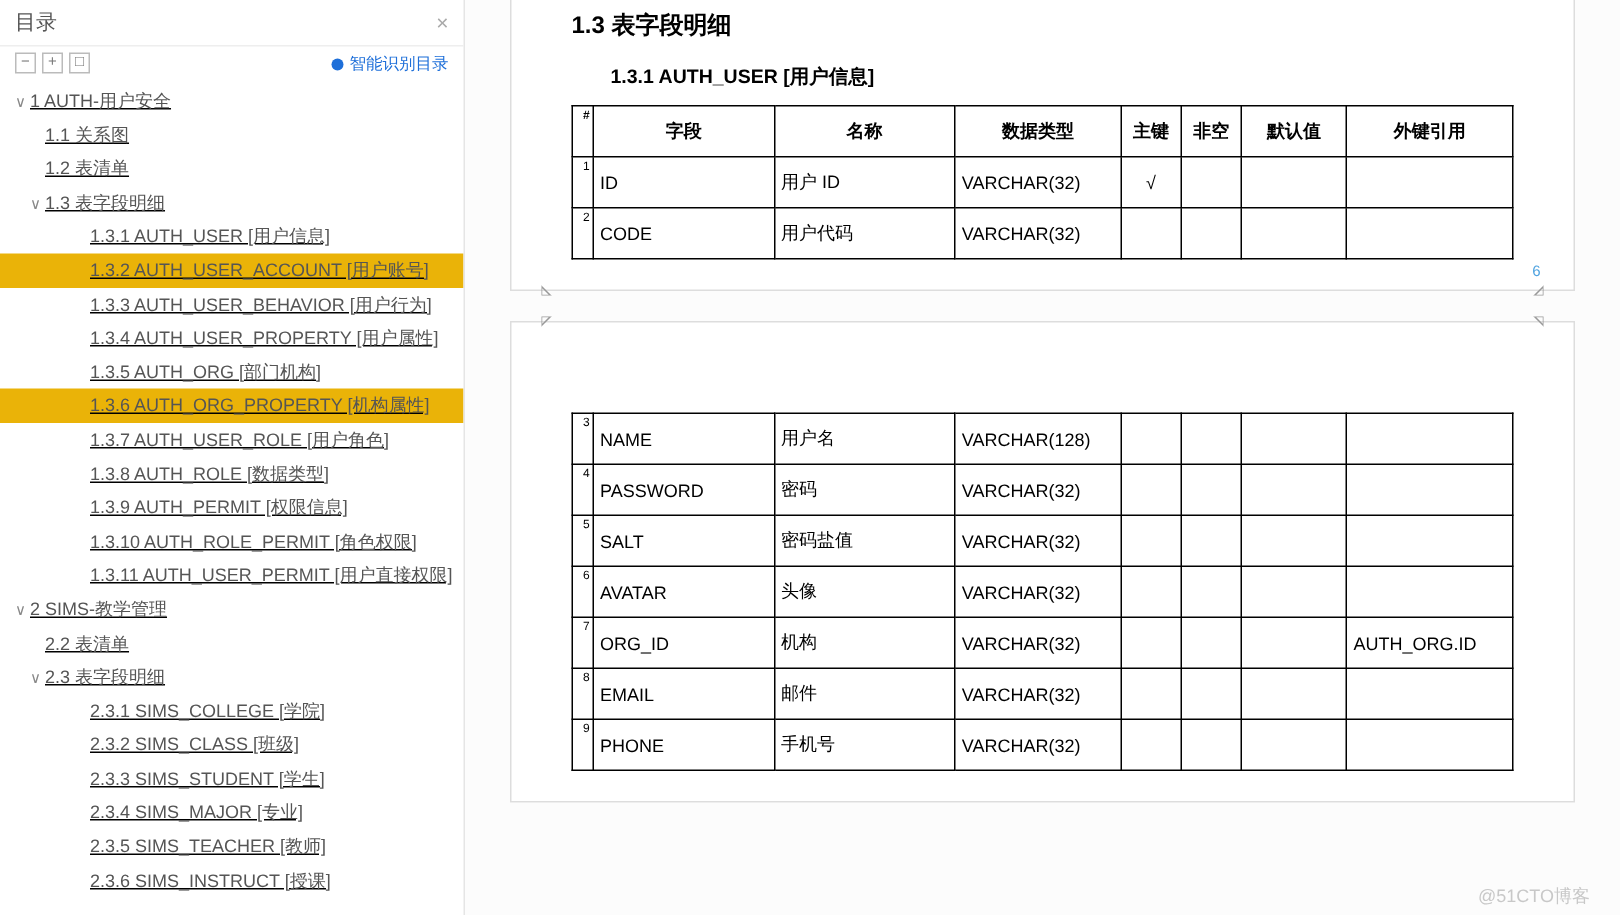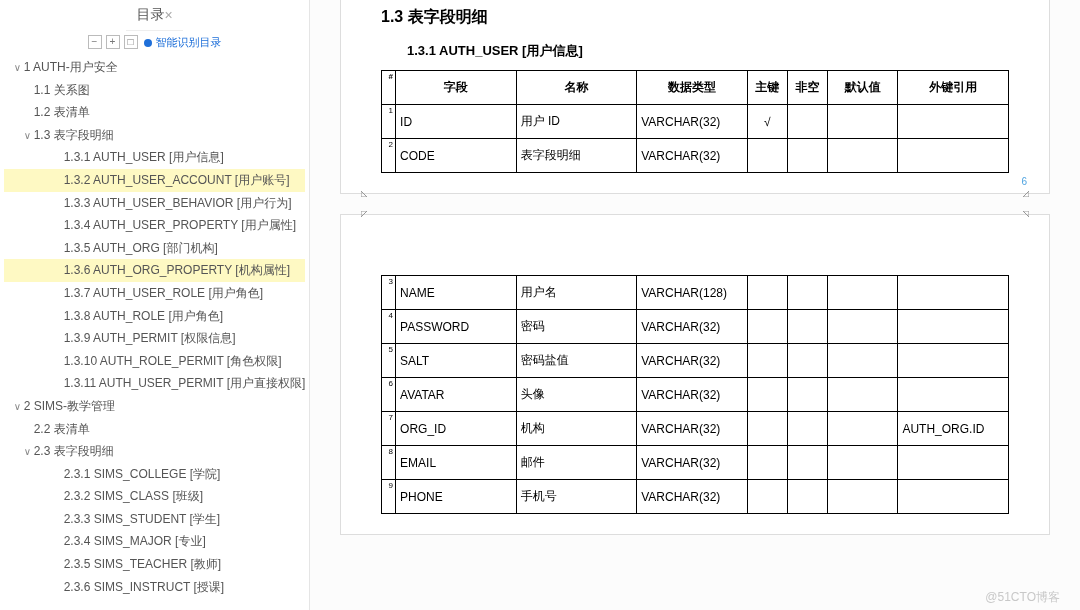--- a/index.html
+++ b/index.html
@@ -1,28 +1,28 @@
 <!DOCTYPE html>
 <html><head>
 <meta charset="utf-8">
 <style>
   * { box-sizing: border-box; margin: 0; padding: 0; }
   body { font-family: "Microsoft YaHei", "SimSun", Arial, sans-serif; background: #fff; width: 1080px; height: 610px; display: flex; overflow: hidden; }
-  .sidebar { width: 310px; height: 100%; border-right: 1px solid #e5e5e5; display: flex; flex-direction: column; align-items: center; }
+  .sidebar { width: 310px; height: 100%; border-right: 1px solid #e5e5e5; display: flex; flex-direction: column; }
   .sb-header { display: flex; justify-content: space-between; align-items: center; padding: 6px 10px; border-bottom: 1px solid #eee; }
   .sb-title { font-size: 14px; color: #555; }
   .sb-close { color: #aaa; font-size: 14px; cursor: pointer; }
   .sb-tools { padding: 4px 10px; display: flex; gap: 6px; align-items: flex-start; justify-content: space-between; }
   .tool-left { display: flex; gap: 4px; }
   .tool { width: 14px; height: 14px; border: 1px solid #bbb; font-size: 10px; text-align: center; line-height: 12px; color: #777; }
   .smart { font-size: 11px; color: #1e6fd9; display: flex; align-items: center; gap: 4px; }
   .smart::before { content: ""; width: 8px; height: 8px; background: #1e6fd9; border-radius: 50%; display: inline-block; }
-  .tree { flex: 1; overflow-y: auto; overflow-x: hidden; padding: 2px 0; }
+  .tree { flex: 1; overflow-y: auto; overflow-x: hidden; padding: 2px 0; text-decoration: underline; }
   .tree-item { font-size: 12px; color: #555; padding: 2px 0 2px 14px; line-height: 1.55; white-space: nowrap; cursor: pointer; }
-  .tree-item.selected { background: #fef9c3; }
+  .tree-item.selected { background: #eab308; }
   .caret { display: inline-block; width: 10px; font-size: 10px; color: #888; }
   .lvl0 { padding-left: 10px; }
   .lvl1 { padding-left: 20px; }
   .lvl2 { padding-left: 50px; }
   .content { flex: 1; background: #fcfcfc; height: 100%; overflow: hidden; position: relative; }
   .pages { padding: 0 30px; display: flex; flex-direction: column; gap: 20px; }
   .page { background: #fff; border: 1px solid #ddd; padding: 10px 40px 20px 40px; position: relative; }
   .h13 { font-size: 16px; font-weight: bold; margin: 6px 0 14px 0; }
   .h131 { font-size: 13px; font-weight: bold; margin: 0 0 10px 26px; }
   .tbl { border-collapse: collapse; width: 100%; table-layout: fixed; }
@@ -63,21 +63,21 @@
       <div class="tree-item lvl1"><span class="caret"></span><span>1.1 关系图</span></div>
       <div class="tree-item lvl1"><span class="caret"></span><span>1.2 表清单</span></div>
       <div class="tree-item lvl1"><span class="caret">∨</span><span>1.3 表字段明细</span></div>
       <div class="tree-item lvl2"><span class="caret"></span><span>1.3.1 AUTH_USER [用户信息]</span></div>
       <div class="tree-item lvl2 selected"><span class="caret"></span><span>1.3.2 AUTH_USER_ACCOUNT [用户账号]</span></div>
       <div class="tree-item lvl2"><span class="caret"></span><span>1.3.3 AUTH_USER_BEHAVIOR [用户行为]</span></div>
       <div class="tree-item lvl2"><span class="caret"></span><span>1.3.4 AUTH_USER_PROPERTY [用户属性]</span></div>
       <div class="tree-item lvl2"><span class="caret"></span><span>1.3.5 AUTH_ORG [部门机构]</span></div>
       <div class="tree-item lvl2 selected"><span class="caret"></span><span>1.3.6 AUTH_ORG_PROPERTY [机构属性]</span></div>
       <div class="tree-item lvl2"><span class="caret"></span><span>1.3.7 AUTH_USER_ROLE [用户角色]</span></div>
-      <div class="tree-item lvl2"><span class="caret"></span><span>1.3.8 AUTH_ROLE [用户角色]</span></div>
+      <div class="tree-item lvl2"><span class="caret"></span><span>1.3.8 AUTH_ROLE [数据类型]</span></div>
       <div class="tree-item lvl2"><span class="caret"></span><span>1.3.9 AUTH_PERMIT [权限信息]</span></div>
       <div class="tree-item lvl2"><span class="caret"></span><span>1.3.10 AUTH_ROLE_PERMIT [角色权限]</span></div>
       <div class="tree-item lvl2"><span class="caret"></span><span>1.3.11 AUTH_USER_PERMIT [用户直接权限]</span></div>
       <div class="tree-item lvl0"><span class="caret">∨</span><span>2 SIMS-教学管理</span></div>
       <div class="tree-item lvl1"><span class="caret"></span><span>2.2 表清单</span></div>
       <div class="tree-item lvl1"><span class="caret">∨</span><span>2.3 表字段明细</span></div>
       <div class="tree-item lvl2"><span class="caret"></span><span>2.3.1 SIMS_COLLEGE [学院]</span></div>
       <div class="tree-item lvl2"><span class="caret"></span><span>2.3.2 SIMS_CLASS [班级]</span></div>
       <div class="tree-item lvl2"><span class="caret"></span><span>2.3.3 SIMS_STUDENT [学生]</span></div>
       <div class="tree-item lvl2"><span class="caret"></span><span>2.3.4 SIMS_MAJOR [专业]</span></div>
@@ -112,21 +112,21 @@
               <td>用户 ID</td>
               <td>VARCHAR(32)</td>
               <td class="pk-check">√</td>
               <td></td>
               <td></td>
               <td></td>
             </tr>
             <tr>
               <td class="idx">2</td>
               <td>CODE</td>
-              <td>表字段明细</td>
+              <td>用户代码</td>
               <td>VARCHAR(32)</td>
               <td class="pk-check"></td>
               <td></td>
               <td></td>
               <td></td>
             </tr>
           </tbody>
       </table>
       <div class="pnum">6</div>
       <div class="corner" style="left:20px;">

